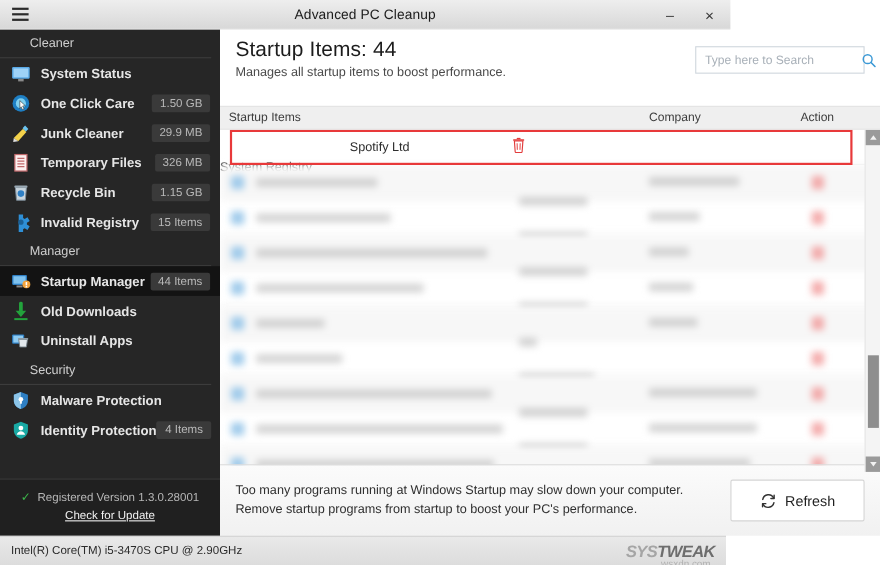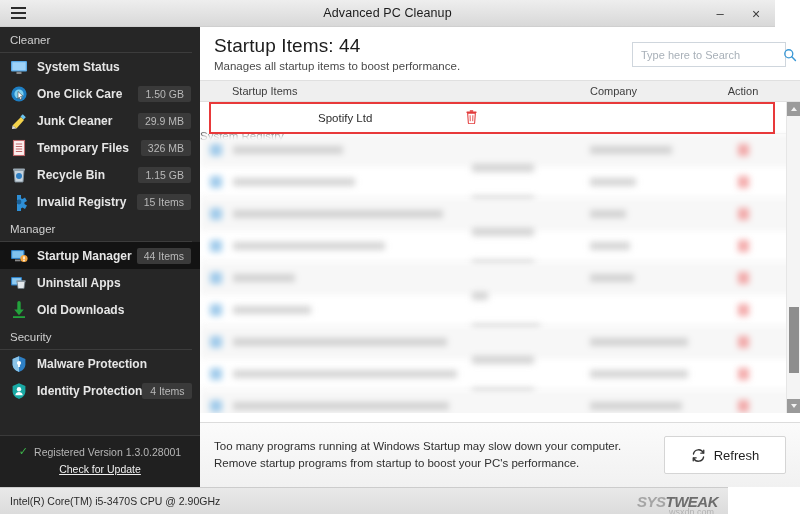--- a/index.html
+++ b/index.html
@@ -17,21 +17,21 @@
     width: 800px;
     height: 514px;
     background: #ffffff;
     overflow: hidden;
   }
 
   
   .titlebar {
     position: absolute;
     top: 0; left: 0;
-    width: 775px;
+    width: 664px;
     height: 27px;
     background: linear-gradient(to bottom, #eeeeee 0%, #e3e3e3 50%, #d8d8d8 100%);
     border-bottom: 1px solid #cfcfcf;
     display: flex;
     align-items: center;
   }
   .hamburger {
     width: 34px; height: 27px;
     display: flex; flex-direction: column;
     align-items: center; justify-content: center;
@@ -74,21 +74,21 @@
     top: 27px; left: 0;
     width: 200px;
     height: 460px;
     background: #262626;
     color: #d9d9d9;
     overflow: hidden;
   }
   .side-section {
     font-size: 11.5px;
     color: #cfcfcf;
-    padding: 8px 0 6px 10px;
+    padding: 8px 0 6px 27px;
     border-bottom: 1px solid #3c3c3c;
     margin: 0 8px 0 0;
   }
   .side-section.first { padding-top: 7px; }
 
   .side-item {
     height: 27px;
     display: flex;
     align-items: center;
     padding-left: 10px;
@@ -150,21 +150,21 @@
   
   .main {
     position: absolute;
     top: 27px; left: 200px;
     width: 600px;
     height: 460px;
     background: #ffffff;
   }
   .main-head {
     position: relative;
-    height: 53px;
+    height: 69px;
     padding: 8px 14px 0 14px;
     background: #fff;
   }
   .page-title {
     font-size: 19px;
     color: #1c1c1c;
     font-weight: normal;
     letter-spacing: .1px;
   }
   .page-sub {
@@ -198,21 +198,21 @@
     height: 22px;
     background: #efefef;
     border-top: 1px solid #e0e0e0;
     border-bottom: 1px solid #e0e0e0;
     display: flex;
     align-items: center;
     font-size: 11px;
     color: #3d3d3d;
     padding-right: 14px;
   }
-  .col-name   { width: 272px; padding-left: 32px; }
+  .col-name   { width: 272px; padding-left: 8px; }
   .col-area   { width: 118px; margin-top: 36px; }
   .col-comp   { width: 128px; }
   .col-action { width: 50px; text-align: center; }
 
   .table-body {
     position: relative;
     height: 311px;
     overflow: hidden;
     background: #fff;
   }
@@ -328,21 +328,21 @@
     gap: 8px;
     font-size: 13px;
     color: #1f1f1f;
     cursor: pointer;
   }
 
   
   .statusbar {
     position: absolute;
     left: 0; bottom: 0;
-    width: 728px; height: 27px;
+    width: 660px; height: 27px;
     background: linear-gradient(to bottom,#e9e9e9,#dcdcdc);
     border-top: 1px solid #cccccc;
     display: flex;
     align-items: center;
     padding: 0 10px;
   }
   .cpu-text {
     font-size: 10.5px;
     color: #2b2b2b;
     flex: 1;
@@ -466,37 +466,37 @@
               <rect x="13.3" y="9.4" width="1.4" height="3" fill="#fff"></rect>
               <rect x="13.3" y="13" width="1.4" height="1.3" fill="#fff"></rect>
             </svg>
           </span>
           <span class="side-label">Startup Manager</span>
           <span class="side-badge">44 Items</span>
         </div>
         <div class="side-item">
           <span class="side-icon">
             <svg width="18" height="18" viewBox="0 0 18 18">
+              <path d="M9 1.8v8.2" stroke="#23a33c" stroke-width="3.4" stroke-linecap="round"></path>
+              <path d="M4.2 8.6 9 14.2 13.8 8.6z" fill="#23a33c"></path>
+              <rect x="3" y="15.2" width="12" height="1.8" fill="#23a33c"></rect>
+            </svg>
+          </span>
+          <span class="side-label">Old Downloads</span>
+        </div>
+        <div class="side-item">
+          <span class="side-icon">
+            <svg width="18" height="18" viewBox="0 0 18 18">
               <rect x="1" y="3" width="11" height="8.5" rx="1" fill="#2e7fc4"></rect>
               <rect x="2.1" y="4.1" width="8.8" height="6.3" fill="#8ecbf2"></rect>
               <path d="M7 7.5h8l-1 7H8z" fill="#e3e8ec" stroke="#6b7880" stroke-width=".8"></path>
               <rect x="6.3" y="6.3" width="9.4" height="1.6" rx=".7" fill="#8d9aa4"></rect>
             </svg>
           </span>
           <span class="side-label">Uninstall Apps</span>
-        </div>
-        <div class="side-item">
-          <span class="side-icon">
-            <svg width="18" height="18" viewBox="0 0 18 18">
-              <path d="M9 1.8v8.2" stroke="#23a33c" stroke-width="3.4" stroke-linecap="round"></path>
-              <path d="M4.2 8.6 9 14.2 13.8 8.6z" fill="#23a33c"></path>
-              <rect x="3" y="15.2" width="12" height="1.8" fill="#23a33c"></rect>
-            </svg>
-          </span>
-          <span class="side-label">Old Downloads</span>
         </div>
         <div class="side-section">Security</div>
         <div class="side-item">
           <span class="side-icon">
             <svg width="18" height="18" viewBox="0 0 18 18">
               <path d="M9 1.3 2.6 3.9v5.4c0 3.6 2.7 6.5 6.4 7.6 3.7-1.1 6.4-4 6.4-7.6V3.9z" fill="#2e7fc4"></path>
               <path d="M9 1.3 2.6 3.9v5.4c0 3.6 2.7 6.5 6.4 7.6z" fill="#8bc4e8"></path>
               <circle cx="9" cy="8" r="2.1" fill="#fff"></circle>
               <rect x="8.1" y="8.6" width="1.8" height="3.4" fill="#fff"></rect>
             </svg>

